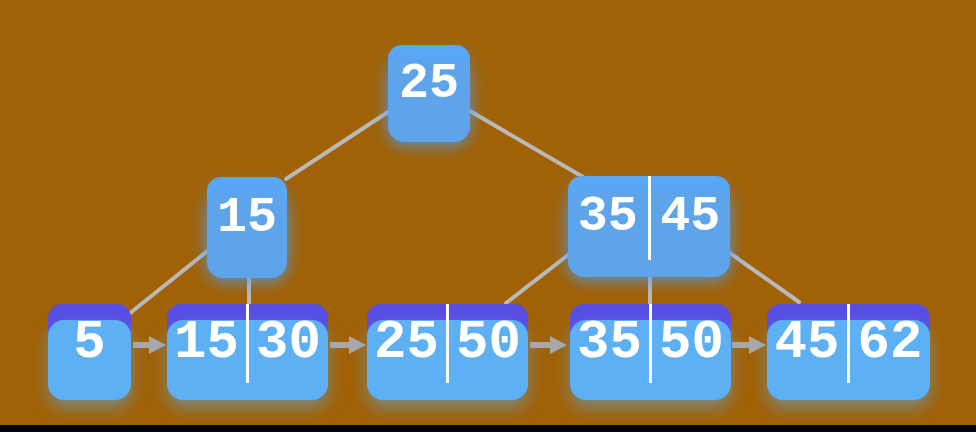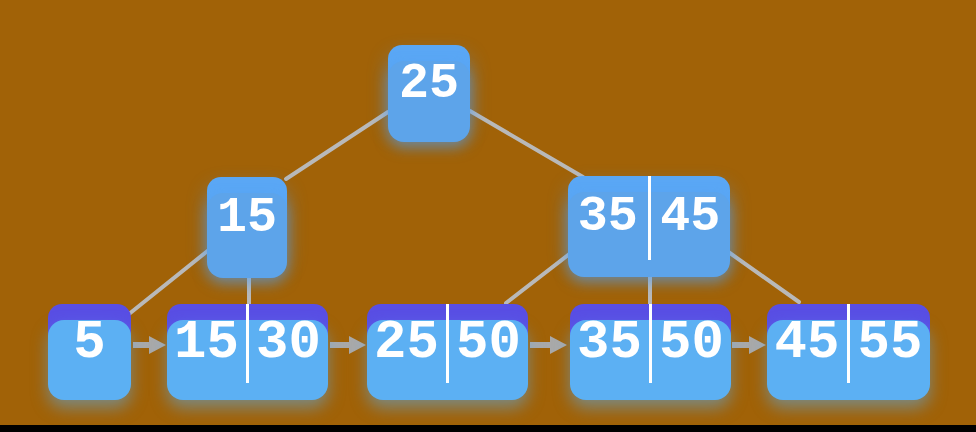--- a/index.html
+++ b/index.html
@@ -134,16 +134,16 @@
     <span class="cell">50</span>
   </div>
 
   <div class="node leaf" id="leaf-35-40">
     <span class="cell">35</span>
     <span class="cell">50</span>
   </div>
 
   <div class="node leaf" id="leaf-45-55">
     <span class="cell">45</span>
-    <span class="cell">55</span>
+    <span class="cell">62</span>
   </div>
 
 </div>
 
 </body></html>

